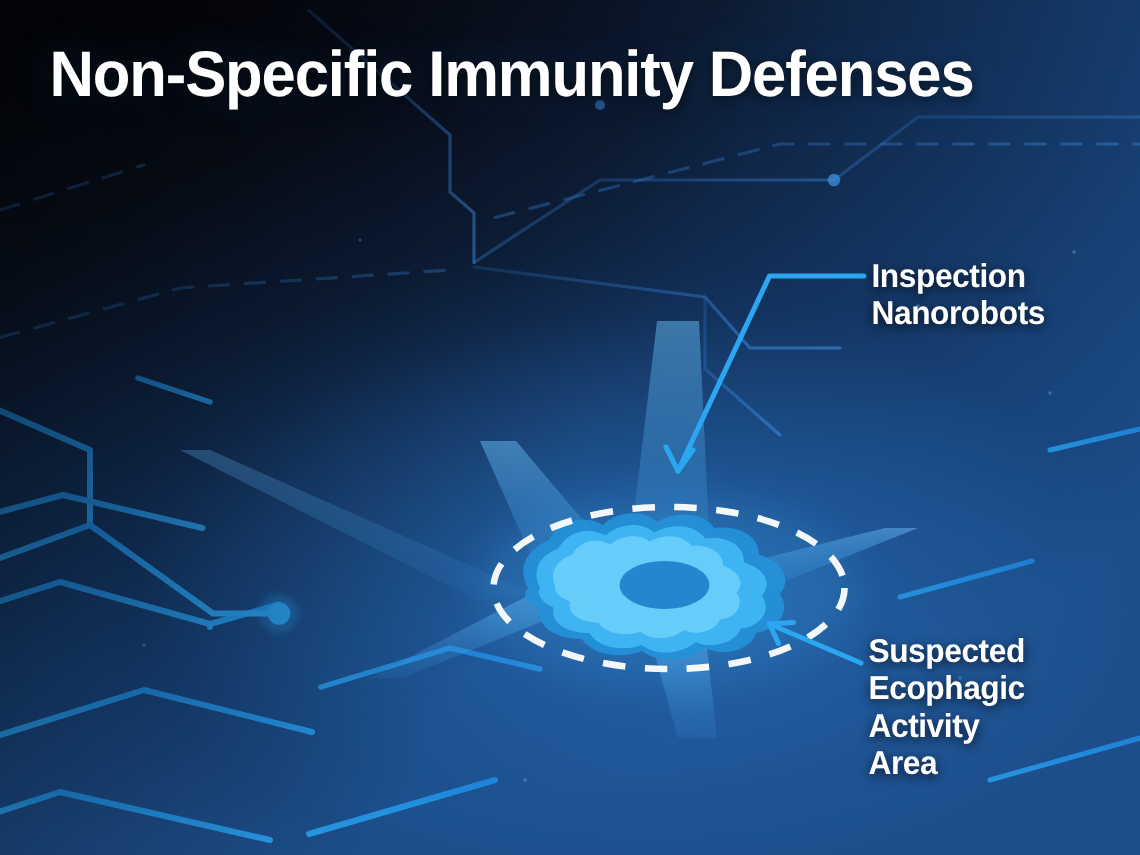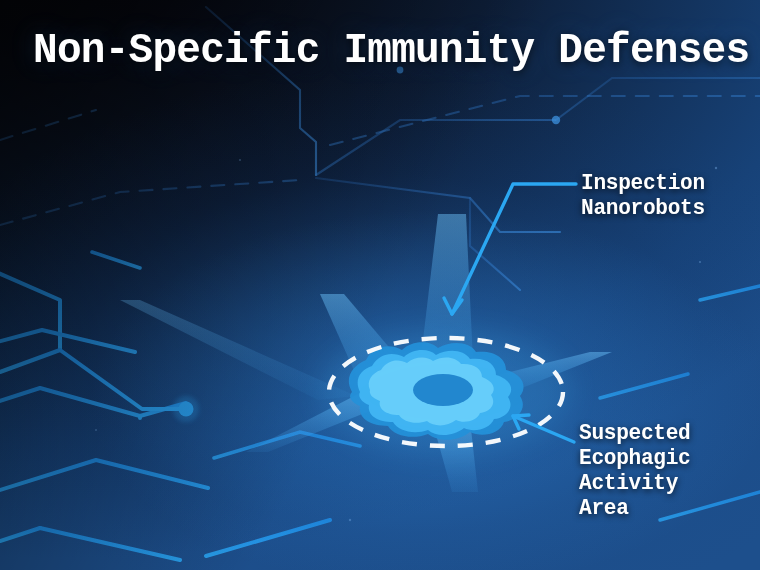--- a/index.html
+++ b/index.html
@@ -1,18 +1,18 @@
 <!DOCTYPE html>
 <html><head>
 <meta charset="utf-8">
 <style>
   html,body{margin:0;padding:0;background:#000;}
   #stage{
     position:relative;width:760px;height:570px;overflow:hidden;
-    font-family:Liberation Mono, monospace;
+    font-family:Liberation Sans, sans-serif;
     background:#404040;
   }
   .layer{position:absolute;inset:0;}
   #bg-base{
     background:
       radial-gradient(125% 110% at 8% -12%, #05060c 0%, #070a14 16%, #0a1222 30%, #0d1d36 46%, #123058 64%, #174278 82%, #1d4f8c 100%);
   }
   #bg-vignette{
     background:
       radial-gradient(90% 70% at 52% 62%, rgba(40,110,190,0.30) 0%, rgba(20,60,120,0.10) 45%, rgba(0,0,0,0) 72%),

